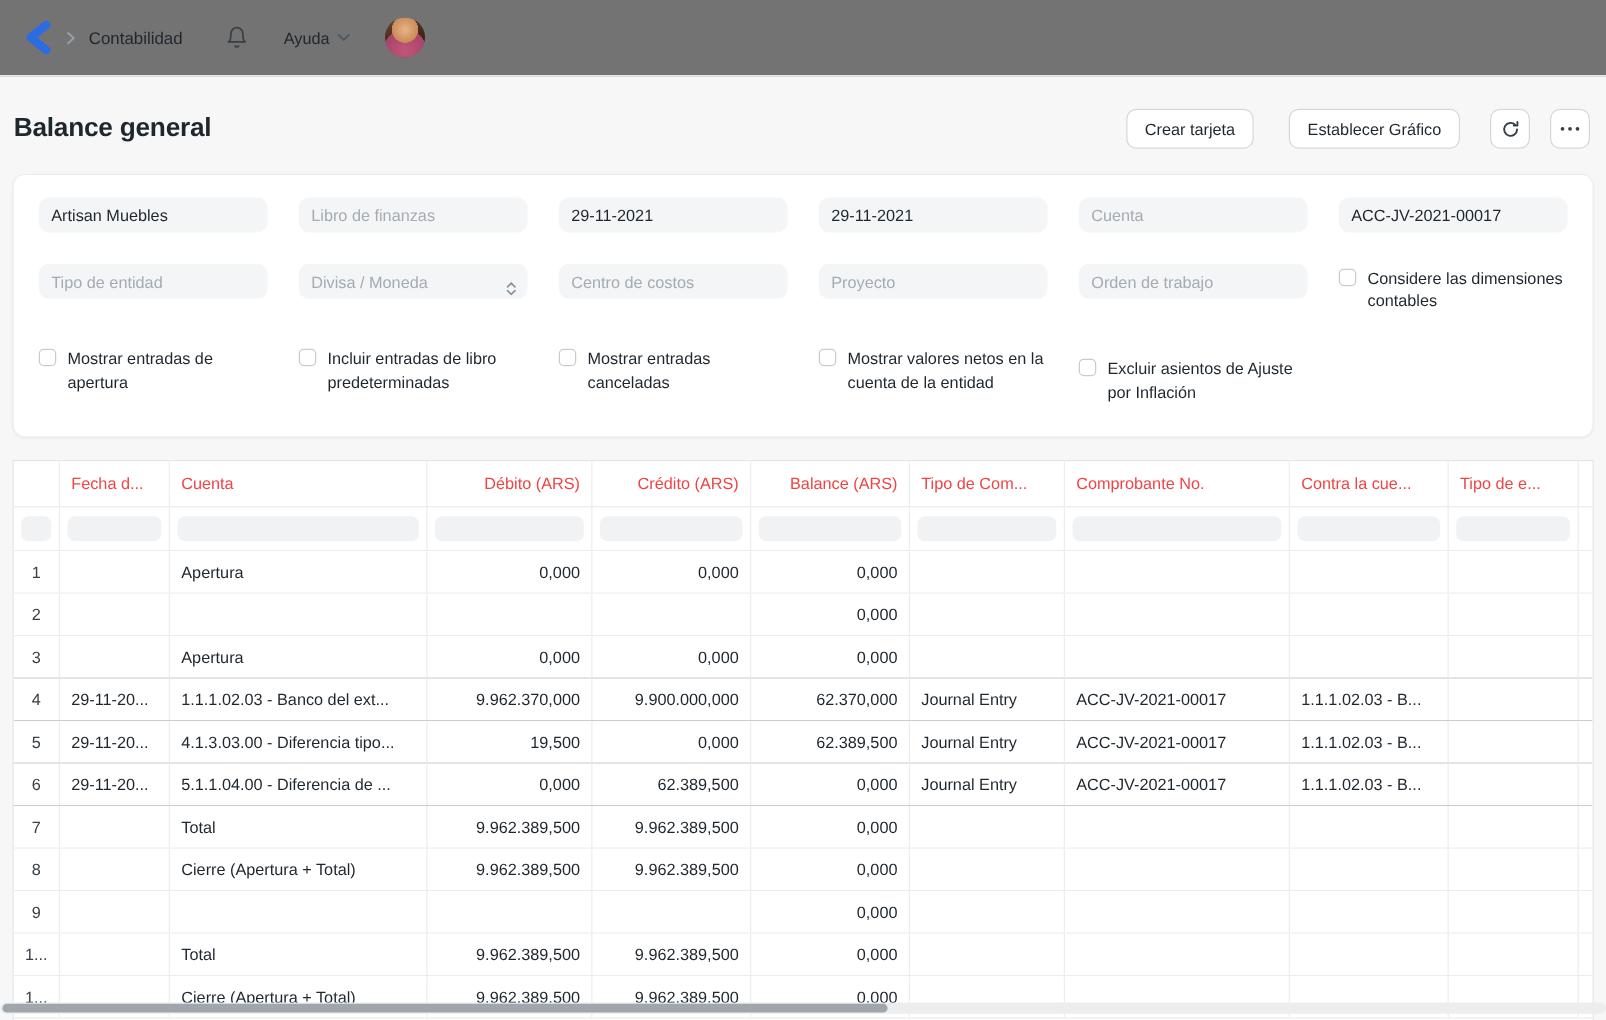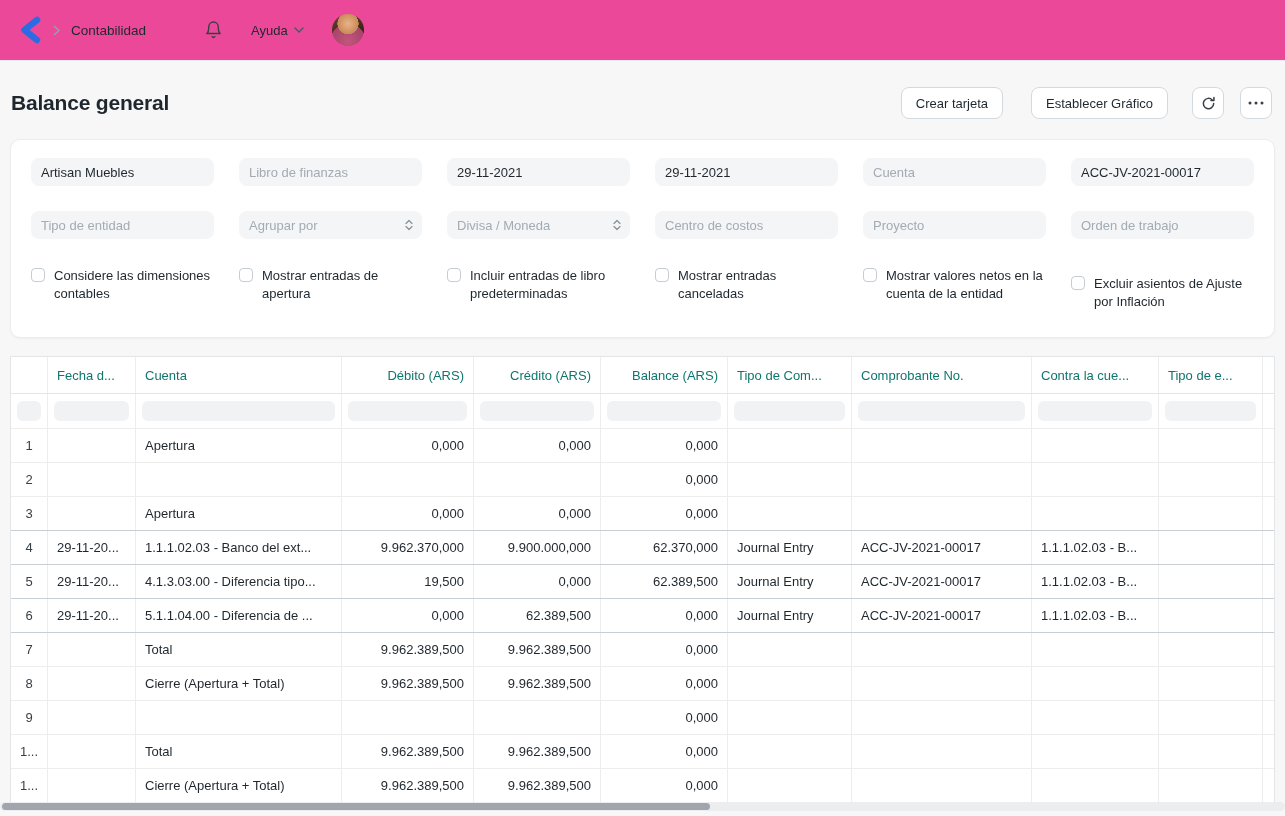--- a/index.html
+++ b/index.html
@@ -5,22 +5,22 @@
   * { box-sizing: border-box; }
   html,body { margin:0; padding:0; }
   body {
     width:1285px; height:816px; overflow:hidden; position:relative;
     font-family:"Liberation Sans", sans-serif;
     background:#f7f7f8; color:#1f272e; font-size:13px;
   }
 
   
   .navbar {
-    height:61px; background:#ec4899; border-bottom:1px solid #e6e8ea;
-    display:flex; align-items:center; padding:0 18px; position:relative;gap:24px;
+    height:61px; background:#737373; border-bottom:1px solid #e6e8ea;
+    display:flex; align-items:center; padding:0 18px; position:relative;
   }
   .nav-left { display:flex; align-items:center; gap:11px; }
   .logo-btn { display:flex; align-items:center; cursor:pointer; }
   .crumb { font-size:13.5px; font-weight:500; color:#1f272e; cursor:pointer; }
   .nav-search {
     margin-left:auto; width:300px; height:36px; background:#f4f5f6;
     border-radius:8px; display:flex; align-items:center; gap:8px; padding:0 11px;
   }
   .nav-search input {
     border:none; background:transparent; outline:none; flex:1;
@@ -89,21 +89,21 @@
     border:1px solid #e2e6e9; border-bottom:none; height:452px; overflow:hidden;
   }
   .dt-row { display:flex; background:#fff; border-bottom:1px solid #ededed; }
   .dt-row.dt-head { border-bottom:1px solid #e3e6e9; }
   .dt-row.dkb { border-bottom-color:#c9ced4; }
   .dt-cell {
     flex:none; border-right:1px solid #ededed; padding:0 9px;
     display:flex; align-items:center; font-size:13px; height:33px;
     overflow:hidden; white-space:nowrap; color:#1f272e;
   }
-  .dt-head .dt-cell { height:36px; color:#0f766e; }
+  .dt-head .dt-cell { height:36px; color:#ef4444; }
   .dt-filterrow .dt-cell { height:34px; padding:0 6px; }
   .dt-cell.right { justify-content:flex-end; }
   .dt-cell.center { justify-content:center; }
   .dt-filter {
     width:100%; height:20px; background:#f0f2f4; border:none; border-radius:6px;
     outline:none; font-family:inherit; font-size:12px; padding:0 6px; color:#1f272e;
   }
   .idxcell { color:#383f45; }
 
   
@@ -184,31 +184,20 @@
 
     <input class="f-input" value="Artisan Muebles" style="">
     <input class="f-input" placeholder="Libro de finanzas" style="">
     <input class="f-input" value="29-11-2021" style="">
     <input class="f-input" value="29-11-2021" style="">
     <input class="f-input" placeholder="Cuenta" style="">
     <input class="f-input" value="ACC-JV-2021-00017" style="">
 
     <input class="f-input" placeholder="Tipo de entidad" style="">
     <div class="select-wrap">
-      <input class="f-input" placeholder="Agrupar por" style="">
-      <span class="select-icon">
-        <svg width="8" height="5" viewBox="0 0 8 5" fill="none" stroke="#8a939b" stroke-width="1.3" stroke-linecap="round">
-            <path d="M1 4l3-3 3 3"></path>
-          </svg>
-        <svg width="8" height="5" viewBox="0 0 8 5" fill="none" stroke="#8a939b" stroke-width="1.3" stroke-linecap="round">
-            <path d="M1 1l3 3 3-3"></path>
-          </svg>
-      </span>
-    </div>
-    <div class="select-wrap">
       <input class="f-input" placeholder="Divisa / Moneda" style="">
       <span class="select-icon">
         <svg width="8" height="5" viewBox="0 0 8 5" fill="none" stroke="#8a939b" stroke-width="1.3" stroke-linecap="round">
             <path d="M1 4l3-3 3 3"></path>
           </svg>
         <svg width="8" height="5" viewBox="0 0 8 5" fill="none" stroke="#8a939b" stroke-width="1.3" stroke-linecap="round">
             <path d="M1 1l3 3 3-3"></path>
           </svg>
       </span>
     </div>

